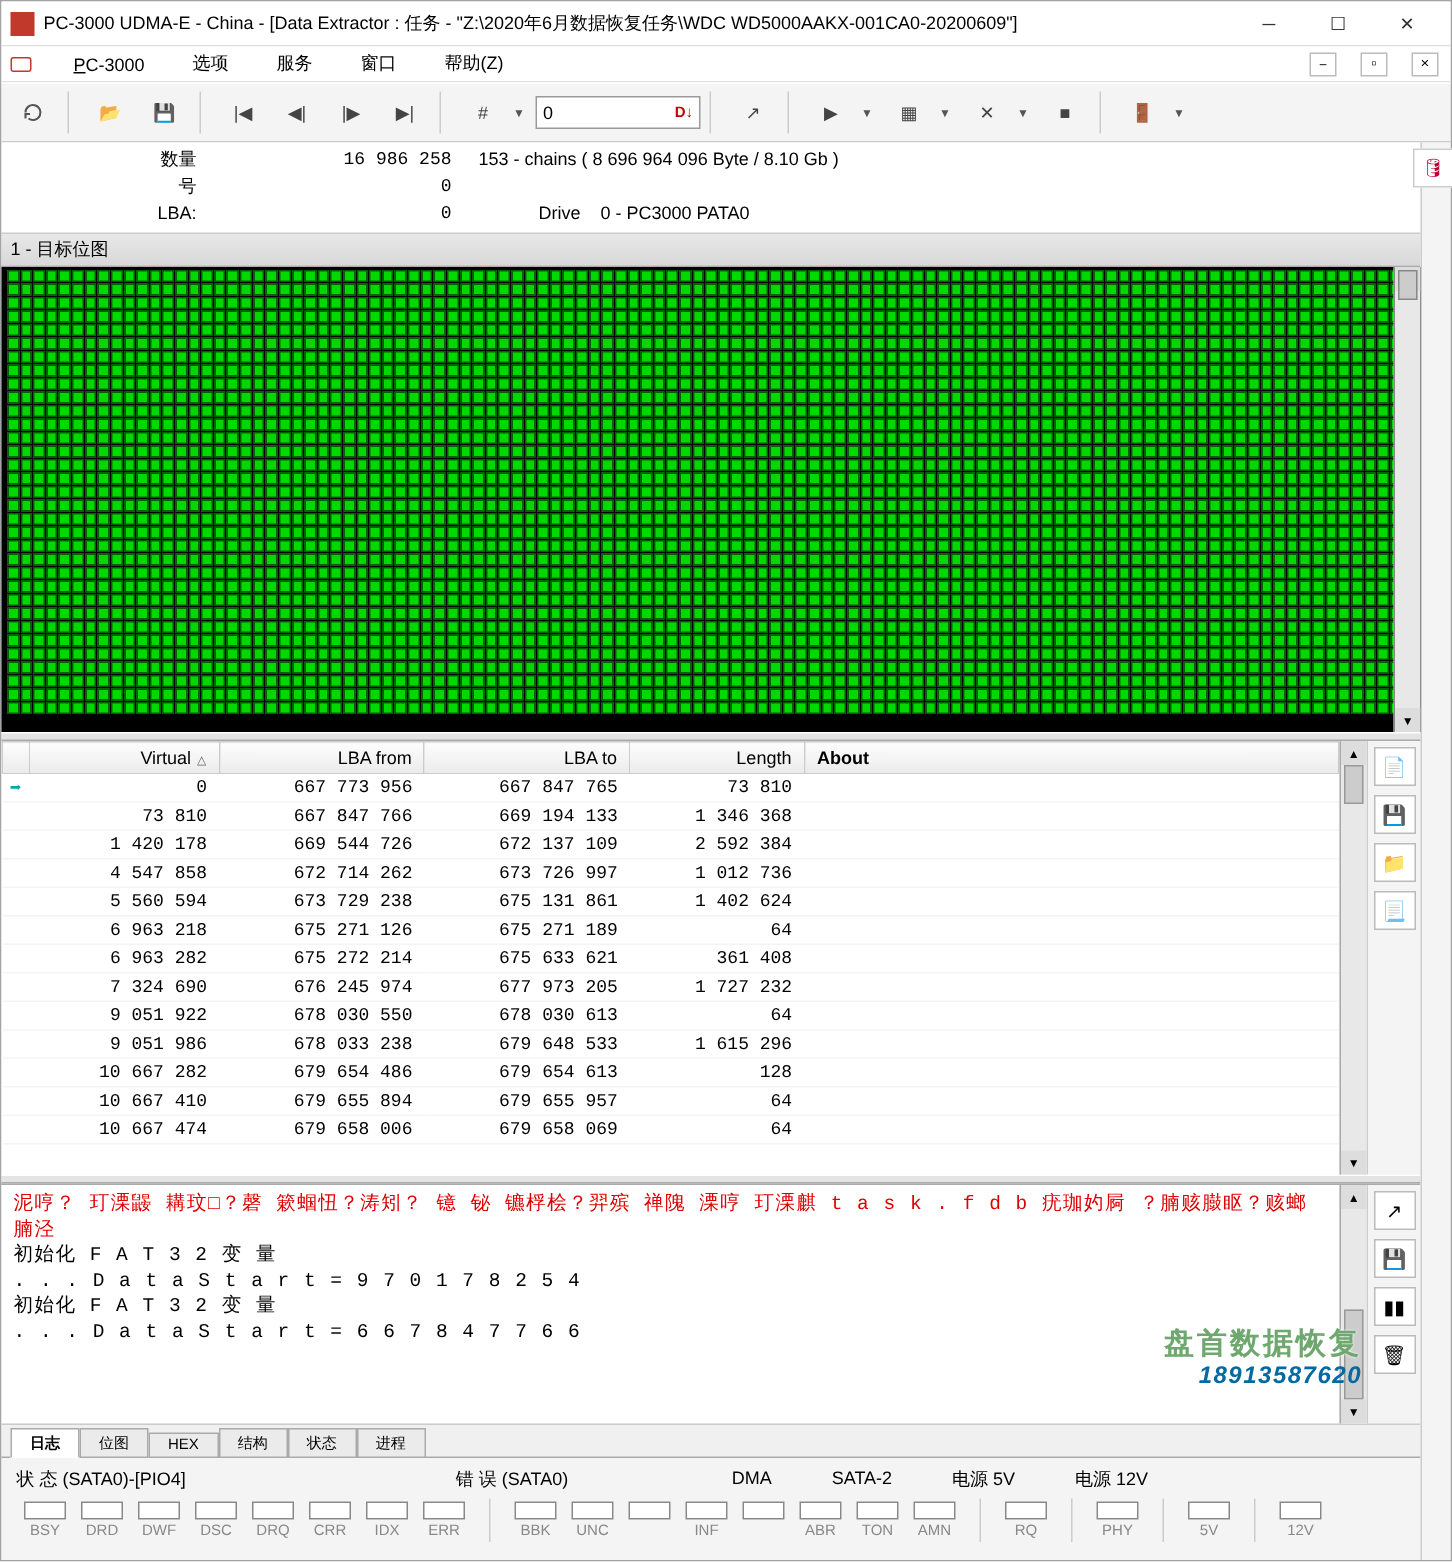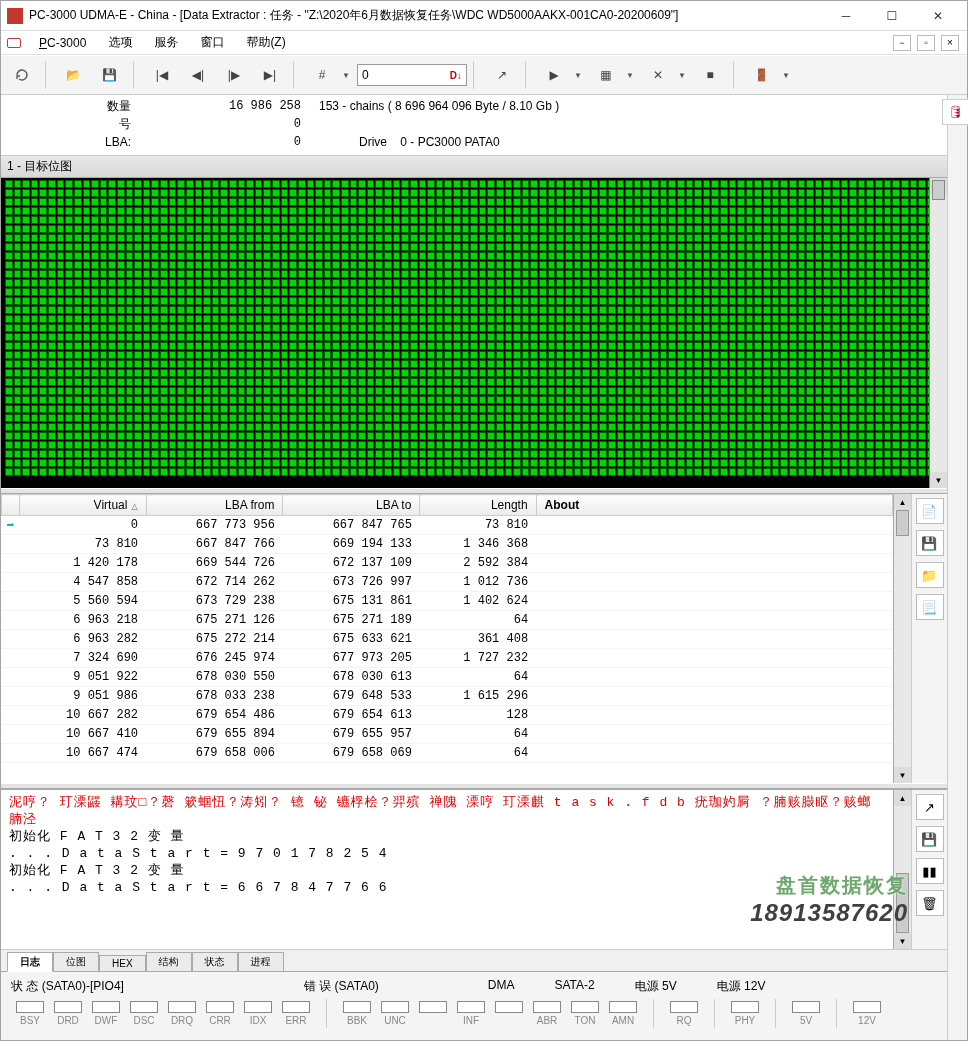--- a/index.html
+++ b/index.html
@@ -4,21 +4,21 @@
 <style>
 * { box-sizing: border-box; margin: 0; padding: 0; }
 body { font-family: "Microsoft YaHei", "Segoe UI", Tahoma, sans-serif; font-size: 12px; background: #f0f0f0; color: #000; width: 968px; height: 1041px; overflow: hidden; position: relative; }
 .window { width: 968px; height: 1041px; background: #fff; border: 1px solid #a3a3a3; display: flex; flex-direction: column; }
 .titlebar { height: 30px; background: #fff; border-bottom: 1px solid #ddd; display: flex; align-items: center; padding: 0 6px; }
 .titlebar .ico { width: 16px; height: 16px; background: #c0392b; margin-right: 6px; }
 .titlebar .title { flex: 1; font-size: 12px; white-space: nowrap; overflow: hidden; }
 .titlebar .winbtns { display: flex; }
 .titlebar .winbtn { width: 46px; height: 28px; display: flex; align-items: center; justify-content: center; font-size: 12px; color: #333; }
 
-.menubar { height: 24px; background: #fff; display: flex; align-items: center; padding: 0 6px; border-bottom: 1px solid #e0e0e0; gap: 2px; }
+.menubar { height: 24px; background: #fff; display: flex; align-items: center; padding: 0 6px; border-bottom: 1px solid #e0e0e0; gap: 12px; }
 .menubar .logo { width: 16px; height: 14px; margin-right: 4px; position: relative; }
 .menubar .logo::before { content:""; position:absolute; width:12px; height:8px; border:1px solid #c0392b; border-radius:2px; top:2px; }
 .menubar .menuitem { padding: 2px 10px; font-size: 12px; }
 .menubar .menuitem .ul { text-decoration: underline; }
 .menubar .spacer { flex: 1; }
 .menubar .mdi { width: 18px; height: 16px; margin: 0 2px; display:flex; align-items:center; justify-content:center; font-size:10px; border:1px solid #bbb; }
 
 .toolbar { height: 40px; background: #f4f4f4; border-top: 1px solid #fff; border-bottom: 1px solid #ccc; display: flex; align-items: center; padding: 0 4px; gap: 2px; }
 .tbtn { width: 34px; height: 34px; display: flex; align-items: center; justify-content: center; border: 1px solid transparent; color:#444; }
 .tsep { width: 6px; height: 28px; border-left: 1px solid #ccc; margin: 0 4px; }
@@ -65,21 +65,21 @@
 .log-wrap { height:160px; display:flex; border-top:1px solid #aaa; }
 .log-text { flex:1; background:#fff; font-family:'Courier New',monospace; font-size:13px; padding:4px 8px; overflow:hidden; line-height:17px; letter-spacing:1px; }
 .log-text .red { color:#d00; }
 .log-side { width:36px; background:#f4f4f4; border-left:1px solid #ccc; display:flex; flex-direction:column; align-items:center; padding:4px 0; gap:6px; }
 .log-vscroll { width:18px; background:#e8e8e8; border-left:1px solid #aaa; position:relative; }
 .log-vscroll .thumb { position:absolute; left:2px; right:2px; bottom:16px; height:60px; background:#ccc; border:1px solid #999; }
 .log-vscroll .arr { position:absolute; left:0; right:0; height:16px; background:#ddd; font-size:8px; display:flex; align-items:center; justify-content:center; }
 
 .watermark { position:absolute; right:60px; bottom:114px; text-align:right; pointer-events:none; }
 .watermark .l1 { font-size:20px; color:#6fa86f; font-weight:bold; letter-spacing:2px; text-shadow:0 0 2px #fff; }
-.watermark .l2 { font-size:24px; color:#404040; font-weight:bold; font-style:italic; letter-spacing:1px; }
+.watermark .l2 { font-size:16px; color:#0369a1; font-weight:bold; font-style:italic; letter-spacing:1px; }
 
 .bottom-tabs { height:22px; background:#f0f0f0; display:flex; align-items:flex-end; padding:0 6px; gap:0; border-top:1px solid #ccc; }
 .btab { padding: 2px 12px; border:1px solid #aaa; border-top:1px solid #aaa; background:#ebebeb; font-size:10px; position:relative; top:1px; }
 .btab.active { background:#fff; border-bottom:1px solid #fff; font-weight:bold; }
 
 .statusbar { border-top:1px solid #aaa; background:#f4f4f4; padding:4px 6px 12px 6px; }
 .status-row1 { display:flex; gap:40px; font-size:12px; padding:2px 4px 4px 4px; }
 .leds { display:flex; gap:1px; flex-wrap:nowrap; }
 .led-group { display:flex; gap:4px; padding:2px 6px; }
 .led { display:flex; flex-direction:column; align-items:center; width:34px; }

